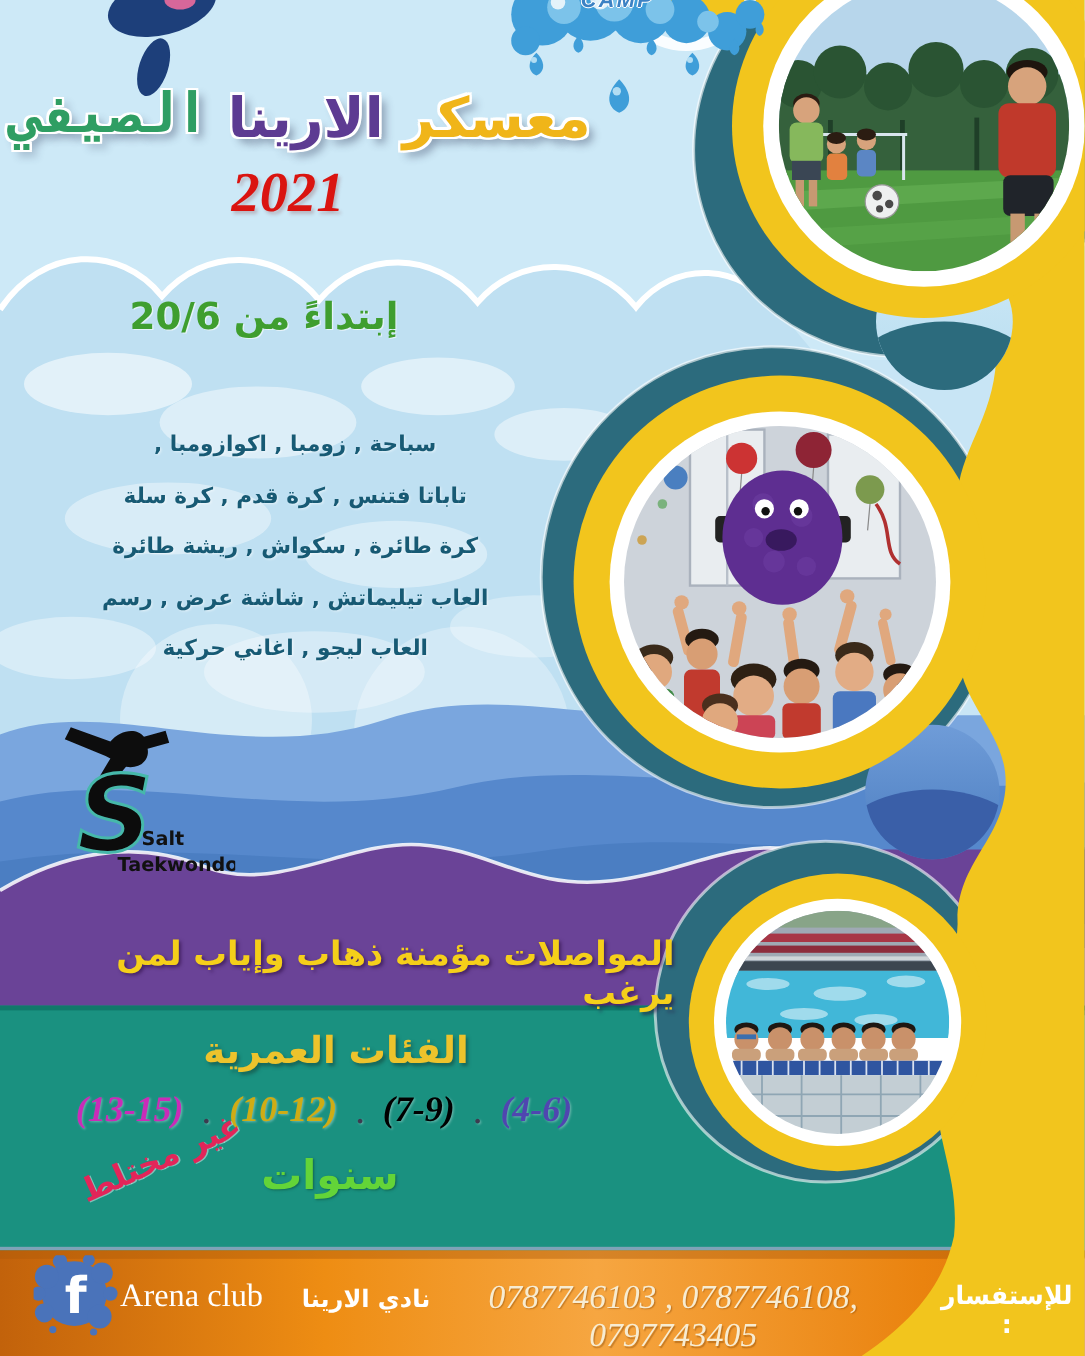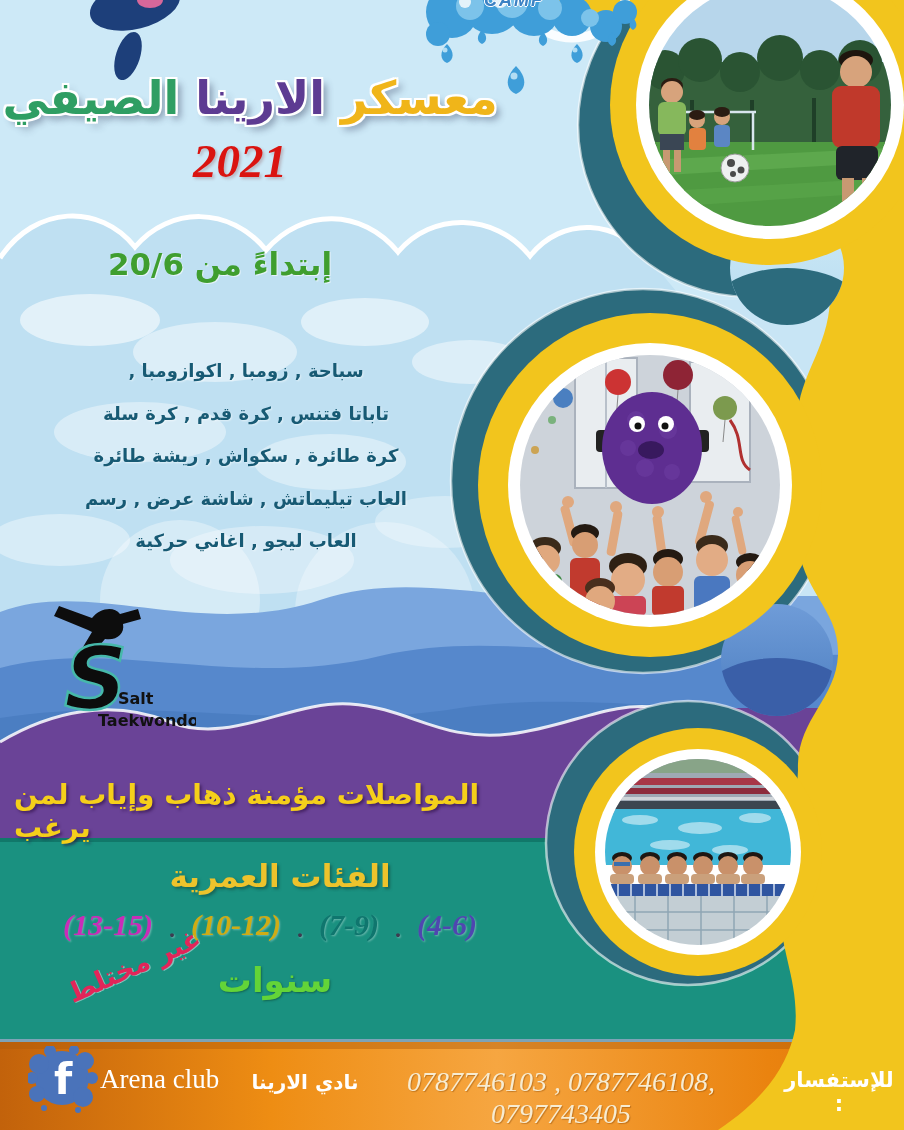--- a/index.html
+++ b/index.html
@@ -11,47 +11,47 @@
   
   #camp-clip{left:484px;top:0;width:110px;height:15px;overflow:hidden;}
   #camp-clip span{display:block;margin-top:-10px;font:italic bold 18px "Liberation Sans",sans-serif;
       color:#3c82c4;letter-spacing:2px;
       text-shadow:1px 0 #fff,-1px 0 #fff,0 1px #fff,0 -1px #fff;}
 
   #title{left:8px;top:56px;width:484px;height:90px;display:flex;flex-direction:row;
       justify-content:center;gap:16px;direction:rtl;font-size:46px;font-weight:bold;line-height:84px;}
   #title span{text-shadow:2px 0 #fff,-2px 0 #fff,0 2px #fff,0 -2px #fff,2px 2px #fff,
       -2px -2px #fff,2px -2px #fff,-2px 2px #fff,5px 5px 7px rgba(50,60,90,.45);}
-  .w-yellow{color:#f0b519;} .w-purple{color:#5d3b92;} .w-green{color:#2f9e63;}
+  .w-yellow{color:#f0b519;} .w-purple{color:#5d3b92;} .w-green{color:#2f9e63;font-family:Liberation Mono, monospace;}
 
   #year{left:130px;top:134px;width:220px;text-align:center;
       font:italic bold 47px "Liberation Serif",serif;color:#da1410;
       text-shadow:2px 2px 3px rgba(120,40,40,.25);}
 
   #start-date{left:70px;top:246px;width:300px;direction:rtl;text-align:center;
       font-size:31px;font-weight:bold;color:#3f9e2f;
       text-shadow:1px 1px 0 rgba(255,255,255,.6);}
 
   #activities{left:0;top:350px;width:492px;direction:rtl;text-align:center;
       font-size:18px;font-weight:bold;color:#175a74;line-height:42.5px;
       text-shadow:1px 1px 2px rgba(255,255,255,.55);}
 
-  #transport{left:14px;top:778px;width:548px;direction:rtl;text-align:left;
+  #transport{left:14px;top:778px;width:548px;direction:rtl;text-align:right;
       font-size:28px;font-weight:bold;color:#f5cf1a;
       text-shadow:2px 2px 3px rgba(40,10,60,.55);}
 
   #ages-heading{left:40px;top:858px;width:480px;direction:rtl;text-align:center;
       font-size:31px;font-weight:bold;color:#edc32c;
       text-shadow:2px 2px 3px rgba(20,60,50,.5);}
 
   #ages-row{left:0;top:908px;width:540px;display:flex;flex-direction:row-reverse;
       justify-content:center;align-items:center;gap:16px;
       font:italic bold 30px "Liberation Serif",serif;}
   #ages-row .sep{font-size:24px;color:#3c3c50;font-style:normal;transform:translateY(4px);}
-  .age0{color:#4f46b0;} .age1{color:#0f766e;text-align:center;} .age2{color:#cfac15;} .age3{color:#c92cb8;}
+  .age0{color:#4f46b0;} .age1{color:#000000;text-align:center;} .age2{color:#cfac15;} .age3{color:#c92cb8;}
   #ages-row span{text-shadow:1px 1px 2px rgba(255,255,255,.35);}
 
   #ages-unit{left:75px;top:960px;width:400px;direction:rtl;text-align:center;
       font-size:34px;font-weight:bold;color:#63d438;
       text-shadow:1px 1px 2px rgba(10,60,40,.5);}
 
   #gender-note{left:44px;top:950px;width:180px;direction:rtl;text-align:center;
       font-size:27px;font-weight:bold;color:#e22559;transform:rotate(-24deg);
       text-shadow:1px 1px 0 rgba(255,255,255,.45);}
 

